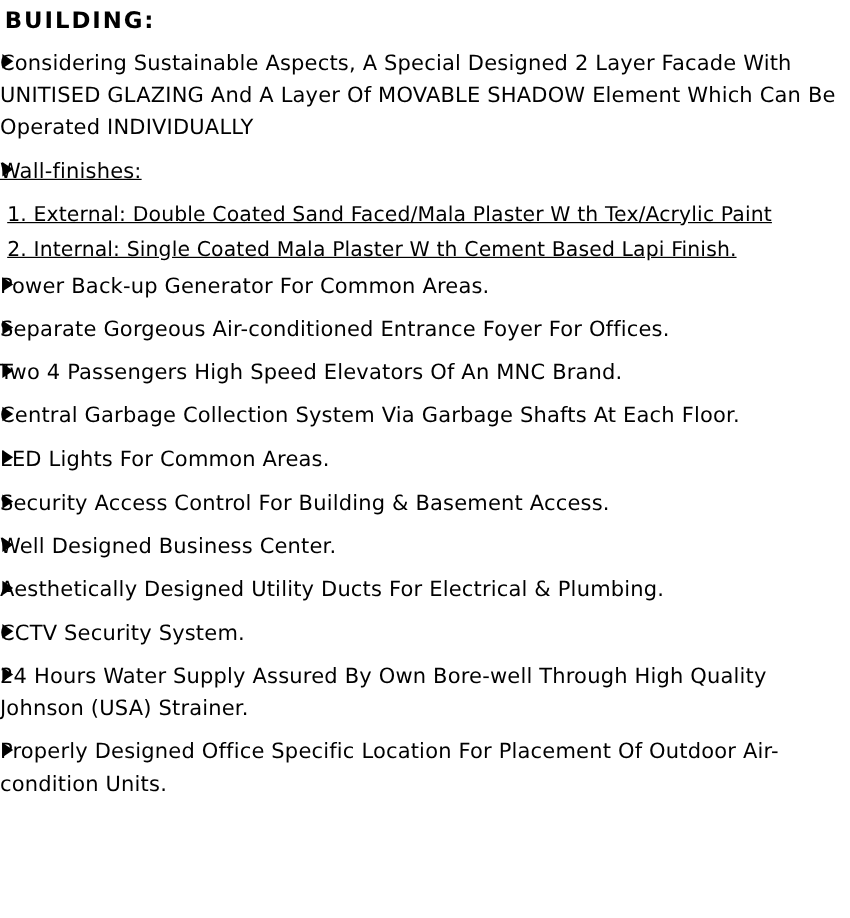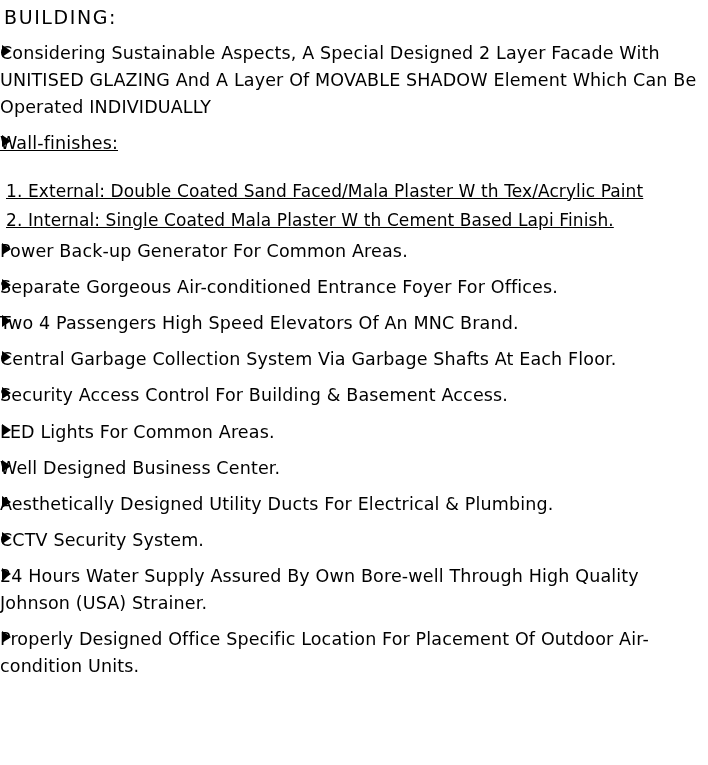--- a/index.html
+++ b/index.html
@@ -17,21 +17,21 @@
   .page {
     position: relative;
     width: 708px;
     height: 765px;
     padding: 0;
     box-sizing: border-box;
   }
   .section-title {
     font-size: 19px;
     letter-spacing: 1.6px;
-    font-weight: 400;
+    font-weight: 700;
     margin: 6px 0 12px 4px;
     white-space: nowrap;
   }
   .list {
     margin: 0;
     padding: 0;
     list-style: none;
   }
   .item {
     position: relative;
@@ -47,21 +47,21 @@
     width: 0;
     height: 0;
     border-left: 9px solid #000;
     border-top: 6px solid transparent;
     border-bottom: 6px solid transparent;
   }
   .item-text {
     display: block;
   }
   .subitems {
-    margin: 20px 0 0 0;
+    margin: 8px 0 0 0;
     padding: 0;
     list-style: none;
   }
   .subitem {
     font-size: 17px;
     line-height: 1.6;
     padding-left: 6px;
     margin-bottom: 2px;
     letter-spacing: 0.1px;
   }
@@ -105,26 +105,26 @@
       <span class="item-text">Two  4 Passengers High Speed Elevators Of An MNC Brand.</span>
     </li>
 
     <li class="item">
       <span class="bullet-icon"></span>
       <span class="item-text">Central Garbage Collection System Via Garbage Shafts At Each Floor.</span>
     </li>
 
     <li class="item">
       <span class="bullet-icon"></span>
-      <span class="item-text">Security Access Control For Building &amp; Basement Access.</span>
+      <span class="item-text">LED Lights For Common Areas.</span>
     </li>
 
     <li class="item">
       <span class="bullet-icon"></span>
-      <span class="item-text">LED Lights For Common Areas.</span>
+      <span class="item-text">Security Access Control For Building &amp; Basement Access.</span>
     </li>
 
     <li class="item">
       <span class="bullet-icon"></span>
       <span class="item-text">Well Designed Business Center.</span>
     </li>
 
     <li class="item">
       <span class="bullet-icon"></span>
       <span class="item-text">Aesthetically Designed Utility Ducts For Electrical &amp; Plumbing.</span>

